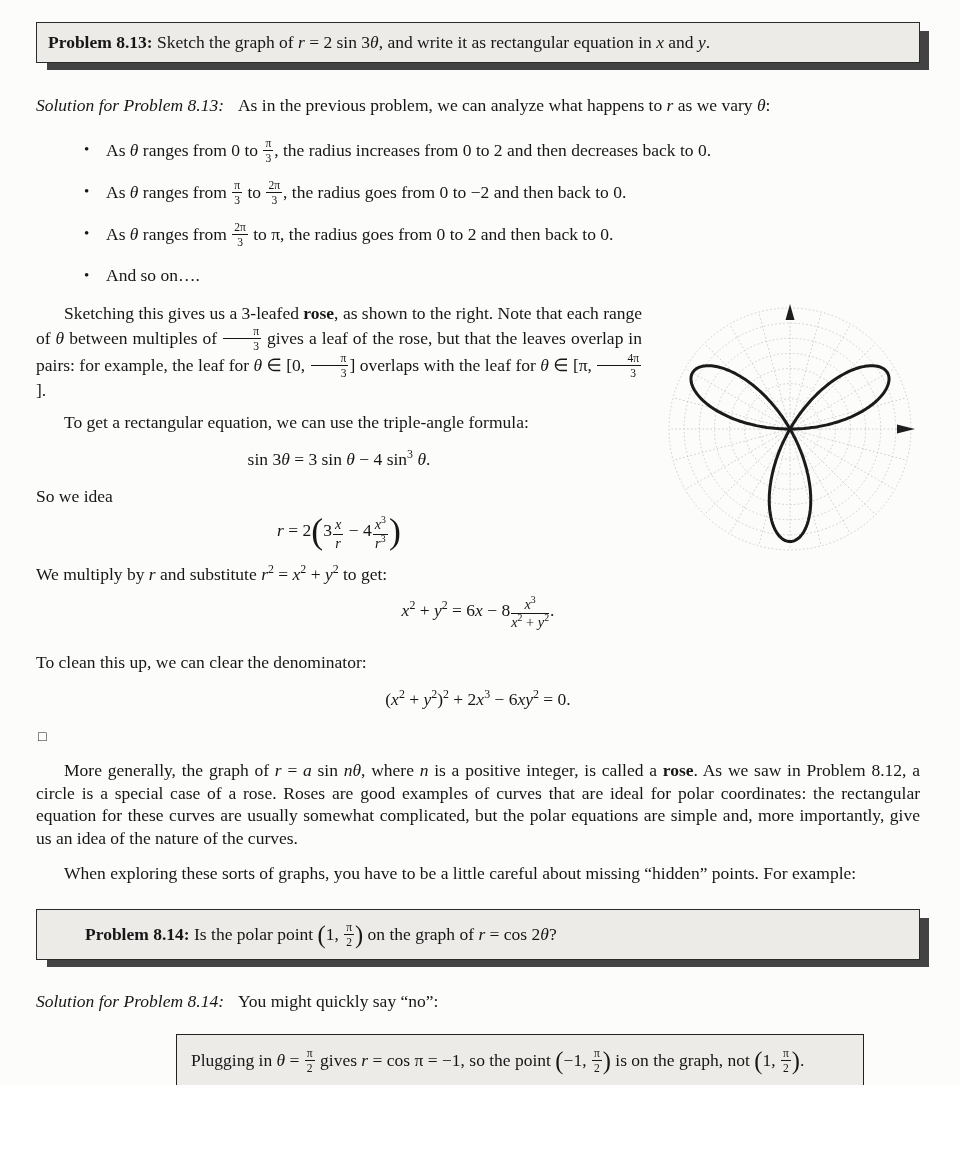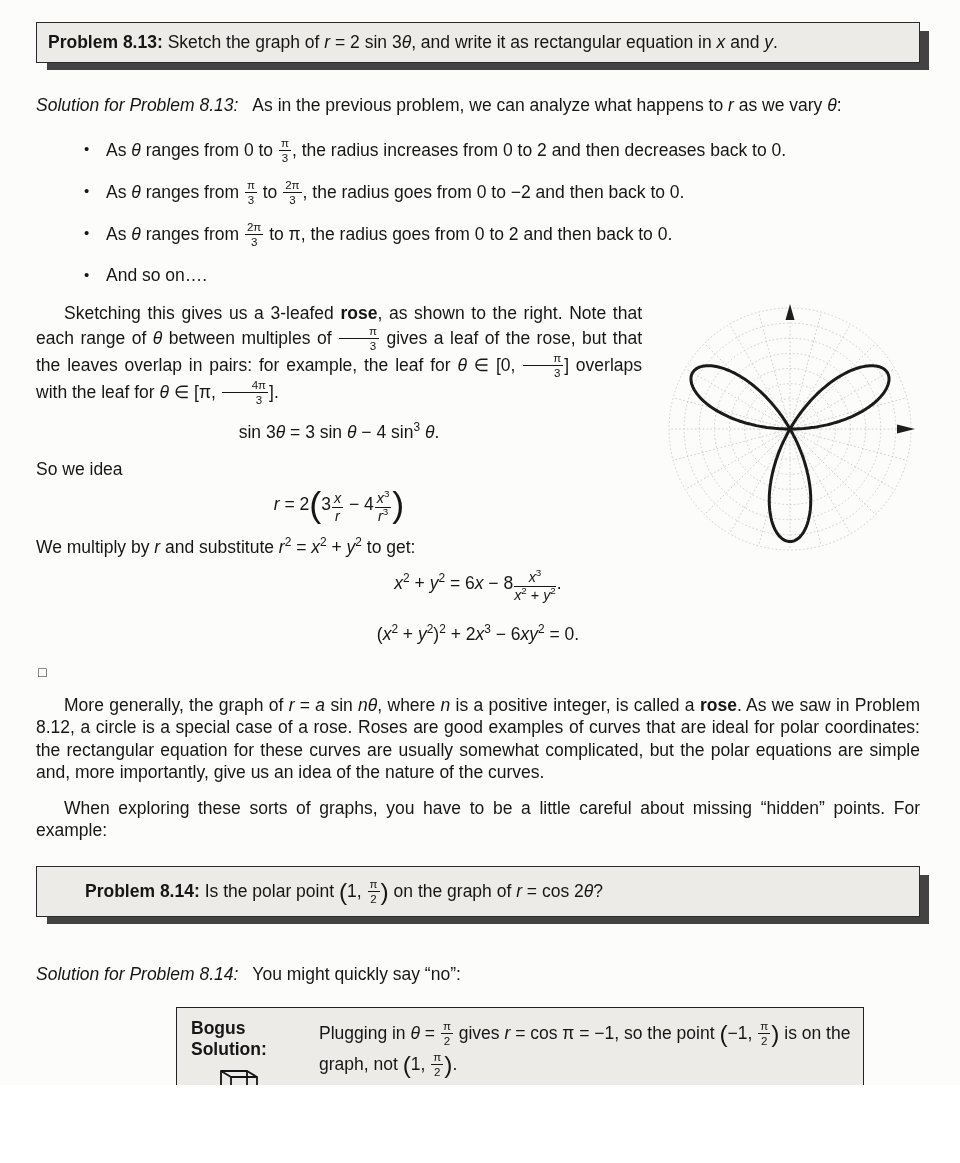--- a/index.html
+++ b/index.html
@@ -1,19 +1,19 @@
 <!DOCTYPE html>
 <html><head>
 <meta charset="utf-8">
 <style>
   html,body{margin:0;padding:0;background:#ffffff;}
   .page{
     width:960px;height:1085px;overflow:hidden;position:relative;
     background:#fcfcfb;color:#161616;
-    font-family:Liberation Sans, sans-serif;font-size:17.5px;
+    font-family:Liberation Serif, serif;font-size:17.5px;
   }
   .inner{padding:22px 40px 0 36px;}
 
   
   .problem-box{
     border:1.5px solid #2b2b2b;background:#edebe8;
     box-shadow:10px 8px 0 -1px #434343;
     padding:7px 11px 8px;line-height:24px;
   }
   .pb-label{font-weight:bold;}
@@ -50,21 +50,21 @@
   .eq-final{margin:16px 0 14px;}
   .so-have{margin:14px 0 0;line-height:22.5px;}
   .p-multiply{margin-top:10px;line-height:26px;}
   .p-clean{margin-top:14px;line-height:22.5px;}
   .qed{margin:18px 0 14px 2px;font-size:14px;}
 
   .p-sketch{margin-top:9px;}
   .p-triple{margin-top:9px;line-height:22.5px;}
   .p-rose{margin-top:4px;}
   .p-hidden{margin-top:13px;}
-  .sol814{margin-top:42px;line-height:30px;}
+  .sol814{margin-top:26px;line-height:30px;}
 
   
   .fig{float:right;width:272px;height:256px;margin:0 -6px 8px 12px;}
 
   
   .bogus{
     margin:18px 0 0 140px;width:688px;box-sizing:border-box;
     border:1.5px solid #222;background:#edebe8;
     padding:10px 12px 9px 14px;display:flex;
   }
@@ -139,51 +139,40 @@
           <line x1="136" y1="127" x2="196.5" y2="231.78907385791706" stroke="#c4c4c4" stroke-width="0.8" stroke-dasharray="1.6 2.3"></line>
           <line x1="136" y1="127" x2="221.55992052357223" y2="212.55992052357226" stroke="#c4c4c4" stroke-width="0.8" stroke-dasharray="1.6 2.3"></line>
           <line x1="136" y1="127" x2="240.78907385791706" y2="187.50000000000006" stroke="#c4c4c4" stroke-width="0.8" stroke-dasharray="1.6 2.3"></line>
           <line x1="136" y1="127" x2="252.87702498097724" y2="158.31710445740512" stroke="#c4c4c4" stroke-width="0.8" stroke-dasharray="1.6 2.3"></line>
           <polygon points="131.5,18 136,2 140.5,18" fill="#1e1e1e"></polygon>
           <polygon points="243,122.5 261,127 243,131.5" fill="#1e1e1e"></polygon>
           <path d="M136.0 127.0 L138.7 127.0 L141.4 126.9 L144.1 126.8 L146.8 126.7 L149.5 126.5 L152.1 126.2 L154.8 125.9 L157.4 125.6 L160.1 125.3 L162.7 124.9 L165.3 124.4 L167.8 123.9 L170.4 123.4 L172.9 122.9 L175.4 122.3 L177.8 121.6 L180.2 120.9 L182.6 120.2 L185.0 119.5 L187.3 118.7 L189.6 117.9 L191.8 117.1 L194.0 116.2 L196.2 115.3 L198.3 114.4 L200.3 113.4 L202.3 112.4 L204.3 111.4 L206.2 110.4 L208.1 109.4 L209.9 108.3 L211.6 107.2 L213.3 106.1 L215.0 105.0 L216.5 103.8 L218.0 102.7 L219.5 101.5 L220.9 100.4 L222.2 99.2 L223.5 98.0 L224.7 96.8 L225.9 95.6 L226.9 94.4 L227.9 93.2 L228.9 92.0 L229.8 90.8 L230.6 89.7 L231.3 88.5 L232.0 87.3 L232.6 86.2 L233.1 85.0 L233.6 83.9 L234.0 82.8 L234.4 81.7 L234.6 80.6 L234.8 79.5 L235.0 78.5 L235.0 77.4 L235.0 76.4 L235.0 75.5 L234.8 74.5 L234.6 73.6 L234.4 72.7 L234.0 71.9 L233.7 71.1 L233.2 70.3 L232.7 69.6 L232.1 68.9 L231.5 68.2 L230.8 67.6 L230.0 67.0 L229.2 66.5 L228.3 66.0 L227.4 65.5 L226.4 65.1 L225.4 64.8 L224.3 64.5 L223.2 64.2 L222.0 64.0 L220.8 63.9 L219.5 63.8 L218.2 63.7 L216.9 63.7 L215.5 63.8 L214.0 63.9 L212.6 64.1 L211.1 64.3 L209.5 64.6 L207.9 64.9 L206.3 65.3 L204.7 65.8 L203.0 66.3 L201.3 66.9 L199.6 67.5 L197.9 68.2 L196.1 68.9 L194.4 69.7 L192.6 70.6 L190.8 71.5 L189.0 72.5 L187.1 73.5 L185.3 74.6 L183.4 75.7 L181.6 76.9 L179.7 78.2 L177.9 79.5 L176.0 80.9 L174.2 82.3 L172.3 83.8 L170.5 85.3 L168.6 86.9 L166.8 88.5 L165.0 90.2 L163.2 91.9 L161.4 93.7 L159.6 95.5 L157.9 97.3 L156.1 99.2 L154.4 101.2 L152.7 103.2 L151.0 105.2 L149.4 107.2 L147.7 109.3 L146.1 111.5 L144.6 113.6 L143.0 115.8 L141.5 118.1 L140.1 120.3 L138.6 122.6 L137.2 124.9 L135.9 127.2 L134.5 129.6 L133.2 132.0 L132.0 134.3 L130.8 136.8 L129.6 139.2 L128.5 141.6 L127.4 144.0 L126.4 146.5 L125.4 148.9 L124.4 151.4 L123.5 153.9 L122.7 156.3 L121.8 158.8 L121.1 161.3 L120.4 163.7 L119.7 166.1 L119.1 168.6 L118.5 171.0 L118.0 173.4 L117.5 175.8 L117.0 178.2 L116.7 180.5 L116.3 182.9 L116.0 185.2 L115.8 187.5 L115.6 189.7 L115.4 192.0 L115.3 194.2 L115.3 196.3 L115.2 198.4 L115.3 200.5 L115.3 202.6 L115.5 204.6 L115.6 206.6 L115.8 208.5 L116.1 210.4 L116.3 212.2 L116.7 214.0 L117.0 215.8 L117.4 217.4 L117.8 219.1 L118.3 220.7 L118.8 222.2 L119.3 223.7 L119.9 225.1 L120.5 226.4 L121.1 227.7 L121.8 228.9 L122.4 230.1 L123.1 231.2 L123.9 232.2 L124.6 233.2 L125.4 234.1 L126.2 234.9 L127.0 235.7 L127.8 236.4 L128.6 237.0 L129.5 237.6 L130.4 238.1 L131.2 238.5 L132.1 238.8 L133.0 239.1 L133.9 239.3 L134.8 239.5 L135.7 239.5 L136.6 239.5 L137.5 239.4 L138.4 239.3 L139.3 239.1 L140.2 238.8 L141.0 238.4 L141.9 237.9 L142.8 237.4 L143.6 236.8 L144.4 236.2 L145.3 235.5 L146.1 234.7 L146.8 233.8 L147.6 232.9 L148.4 231.9 L149.1 230.9 L149.8 229.7 L150.4 228.6 L151.1 227.3 L151.7 226.0 L152.3 224.6 L152.8 223.2 L153.4 221.7 L153.8 220.2 L154.3 218.6 L154.7 216.9 L155.1 215.2 L155.4 213.5 L155.8 211.7 L156.0 209.8 L156.3 207.9 L156.4 206.0 L156.6 204.0 L156.7 202.0 L156.7 199.9 L156.8 197.8 L156.7 195.7 L156.7 193.5 L156.5 191.3 L156.4 189.1 L156.2 186.8 L155.9 184.5 L155.6 182.2 L155.2 179.8 L154.8 177.5 L154.4 175.1 L153.9 172.7 L153.3 170.3 L152.8 167.8 L152.1 165.4 L151.4 163.0 L150.7 160.5 L149.9 158.1 L149.1 155.6 L148.2 153.1 L147.3 150.7 L146.3 148.2 L145.3 145.8 L144.3 143.3 L143.2 140.9 L142.0 138.4 L140.9 136.0 L139.6 133.6 L138.4 131.2 L137.1 128.9 L135.7 126.5 L134.4 124.2 L132.9 121.9 L131.5 119.6 L130.0 117.4 L128.5 115.2 L127.0 113.0 L125.4 110.8 L123.8 108.7 L122.1 106.6 L120.5 104.6 L118.8 102.6 L117.1 100.6 L115.4 98.7 L113.6 96.8 L111.9 94.9 L110.1 93.1 L108.3 91.4 L106.5 89.7 L104.6 88.0 L102.8 86.4 L101.0 84.8 L99.1 83.3 L97.3 81.9 L95.4 80.5 L93.6 79.1 L91.7 77.8 L89.8 76.6 L88.0 75.4 L86.2 74.3 L84.3 73.2 L82.5 72.2 L80.7 71.2 L78.9 70.3 L77.1 69.5 L75.3 68.7 L73.6 68.0 L71.8 67.3 L70.1 66.7 L68.5 66.1 L66.8 65.6 L65.2 65.2 L63.6 64.8 L62.0 64.5 L60.5 64.2 L59.0 64.0 L57.5 63.8 L56.1 63.7 L54.7 63.7 L53.4 63.7 L52.1 63.8 L50.8 63.9 L49.6 64.1 L48.4 64.3 L47.3 64.6 L46.3 64.9 L45.3 65.2 L44.3 65.7 L43.4 66.1 L42.5 66.6 L41.7 67.2 L41.0 67.8 L40.3 68.4 L39.7 69.1 L39.2 69.8 L38.7 70.5 L38.2 71.3 L37.9 72.2 L37.5 73.0 L37.3 73.9 L37.1 74.8 L37.0 75.8 L37.0 76.7 L37.0 77.7 L37.1 78.8 L37.2 79.8 L37.4 80.9 L37.7 82.0 L38.1 83.1 L38.5 84.2 L39.0 85.4 L39.6 86.5 L40.2 87.7 L40.9 88.8 L41.7 90.0 L42.5 91.2 L43.4 92.4 L44.4 93.6 L45.4 94.8 L46.5 96.0 L47.6 97.2 L48.9 98.4 L50.2 99.5 L51.5 100.7 L52.9 101.9 L54.4 103.0 L55.9 104.2 L57.5 105.3 L59.2 106.4 L60.9 107.5 L62.7 108.6 L64.5 109.7 L66.4 110.7 L68.3 111.7 L70.3 112.7 L72.3 113.7 L74.4 114.7 L76.5 115.6 L78.6 116.5 L80.9 117.3 L83.1 118.2 L85.4 119.0 L87.7 119.7 L90.1 120.5 L92.5 121.2 L94.9 121.8 L97.4 122.4 L99.9 123.0 L102.4 123.6 L105.0 124.1 L107.5 124.6 L110.1 125.0 L112.7 125.4 L115.4 125.7 L118.0 126.0 L120.7 126.3 L123.3 126.5 L126.0 126.7 L128.7 126.8 L131.4 126.9 L134.1 127.0 Z" fill="none" stroke="#1a1a1a" stroke-width="3" stroke-linecap="round"></path>
         </svg></div>
 
     <p class="para indent p-sketch">Sketching this gives us a 3-leafed <b>rose</b>, as shown to the right. Note that each range of <i>θ</i> between multiples of <span class="fr"><span class="n">π</span><span class="d">3</span></span> gives a leaf of the rose, but that the leaves overlap in pairs: for example, the leaf for <i>θ</i> ∈ [0, <span class="fr"><span class="n">π</span><span class="d">3</span></span>] overlaps with the leaf for <i>θ</i> ∈ [π, <span class="fr"><span class="n">4π</span><span class="d">3</span></span>].</p>
+    <p class="para indent p-triple">To get a rectangular equation, we can use the triple-angle formula:</p>
     <p class="eq eq-triple">sin 3<i>θ</i> = 3 sin <i>θ</i> − 4 sin<sup>3</sup> <i>θ</i>.</p>
     <p class="so-have">So we idea</p>
     <p class="eq eq-rose"><i>r</i> = 2<span class="bp">(</span>3<span class="fr"><span class="n"><i>x</i></span><span class="d"><i>r</i></span></span> − 4<span class="fr"><span class="n"><i>x</i><sup>3</sup></span><span class="d"><i>r</i><sup>3</sup></span></span><span class="bp">)</span></p>
     <p class="para p-multiply">We multiply by <i>r</i> and substitute <i>r</i><sup>2</sup> = <i>x</i><sup>2</sup> + <i>y</i><sup>2</sup> to get:</p>
     <p class="eq eq-sub"><i>x</i><sup>2</sup> + <i>y</i><sup>2</sup> = 6<i>x</i> − 8<span class="fr"><span class="n"><i>x</i><sup>3</sup></span><span class="d"><i>x</i><sup>2</sup> + <i>y</i><sup>2</sup></span></span>.</p>
+    <p class="para p-clean">To clean this up, we can clear the denominator:</p>
     <p class="eq eq-final">(<i>x</i><sup>2</sup> + <i>y</i><sup>2</sup>)<sup>2</sup> + 2<i>x</i><sup>3</sup> − 6<i>xy</i><sup>2</sup> = 0.</p>
     <p class="qed">□</p>
 
     <p class="para indent p-rose">More generally, the graph of <i>r</i> = <i>a</i> sin <i>nθ</i>, where <i>n</i> is a positive integer, is called a <b>rose</b>. As we saw in Problem 8.12, a circle is a special case of a rose. Roses are good examples of curves that are ideal for polar coordinates: the rectangular equation for these curves are usually somewhat complicated, but the polar equations are simple and, more importantly, give us an idea of the nature of the curves.</p>
     <p class="para indent p-hidden">When exploring these sorts of graphs, you have to be a little careful about missing “hidden” points. For example:</p>
 
     <div class="problem-box pb814">
       <span class="pb-label">Problem 8.14:</span>
       <span>Is the polar point <span class="bp2">(</span>1, <span class="fr"><span class="n">π</span><span class="d">2</span></span><span class="bp2">)</span> on the graph of <i>r</i> = cos 2<i>θ</i>?</span>
     </div>
 
     <p class="para sol814">
       <span class="sol-lead">Solution for Problem 8.14:</span><span class="lead-gap"></span><span>You might quickly say “no”:</span>
     </p>
 
     <div class="bogus">
-      <div class="bogus-left">
-        <div class="bogus-label">Bogus Solution:</div>
-        <div class="bogus-icon">
-          <svg width="44" height="40" viewBox="0 0 44 40" fill="none" stroke="#141414" stroke-width="1.8" stroke-linejoin="round">
-            <rect x="14" y="10" width="26" height="25"></rect>
-            <rect x="4" y="4" width="26" height="25"></rect>
-            <line x1="14" y1="10" x2="4" y2="4"></line>
-            <line x1="40" y1="10" x2="30" y2="4"></line>
-            <line x1="40" y1="35" x2="30" y2="29"></line>
-            <line x1="14" y1="35" x2="4" y2="29"></line>
-          </svg>
-        </div>
-      </div>
       <div class="bogus-text">Plugging in <i>θ</i> = <span class="fr"><span class="n">π</span><span class="d">2</span></span> gives <i>r</i> = cos π = −1, so the point <span class="bp2">(</span>−1, <span class="fr"><span class="n">π</span><span class="d">2</span></span><span class="bp2">)</span> is on the graph, not <span class="bp2">(</span>1, <span class="fr"><span class="n">π</span><span class="d">2</span></span><span class="bp2">)</span>.</div>
     </div>
 
   </div>
 </div>
 
 </body></html>

